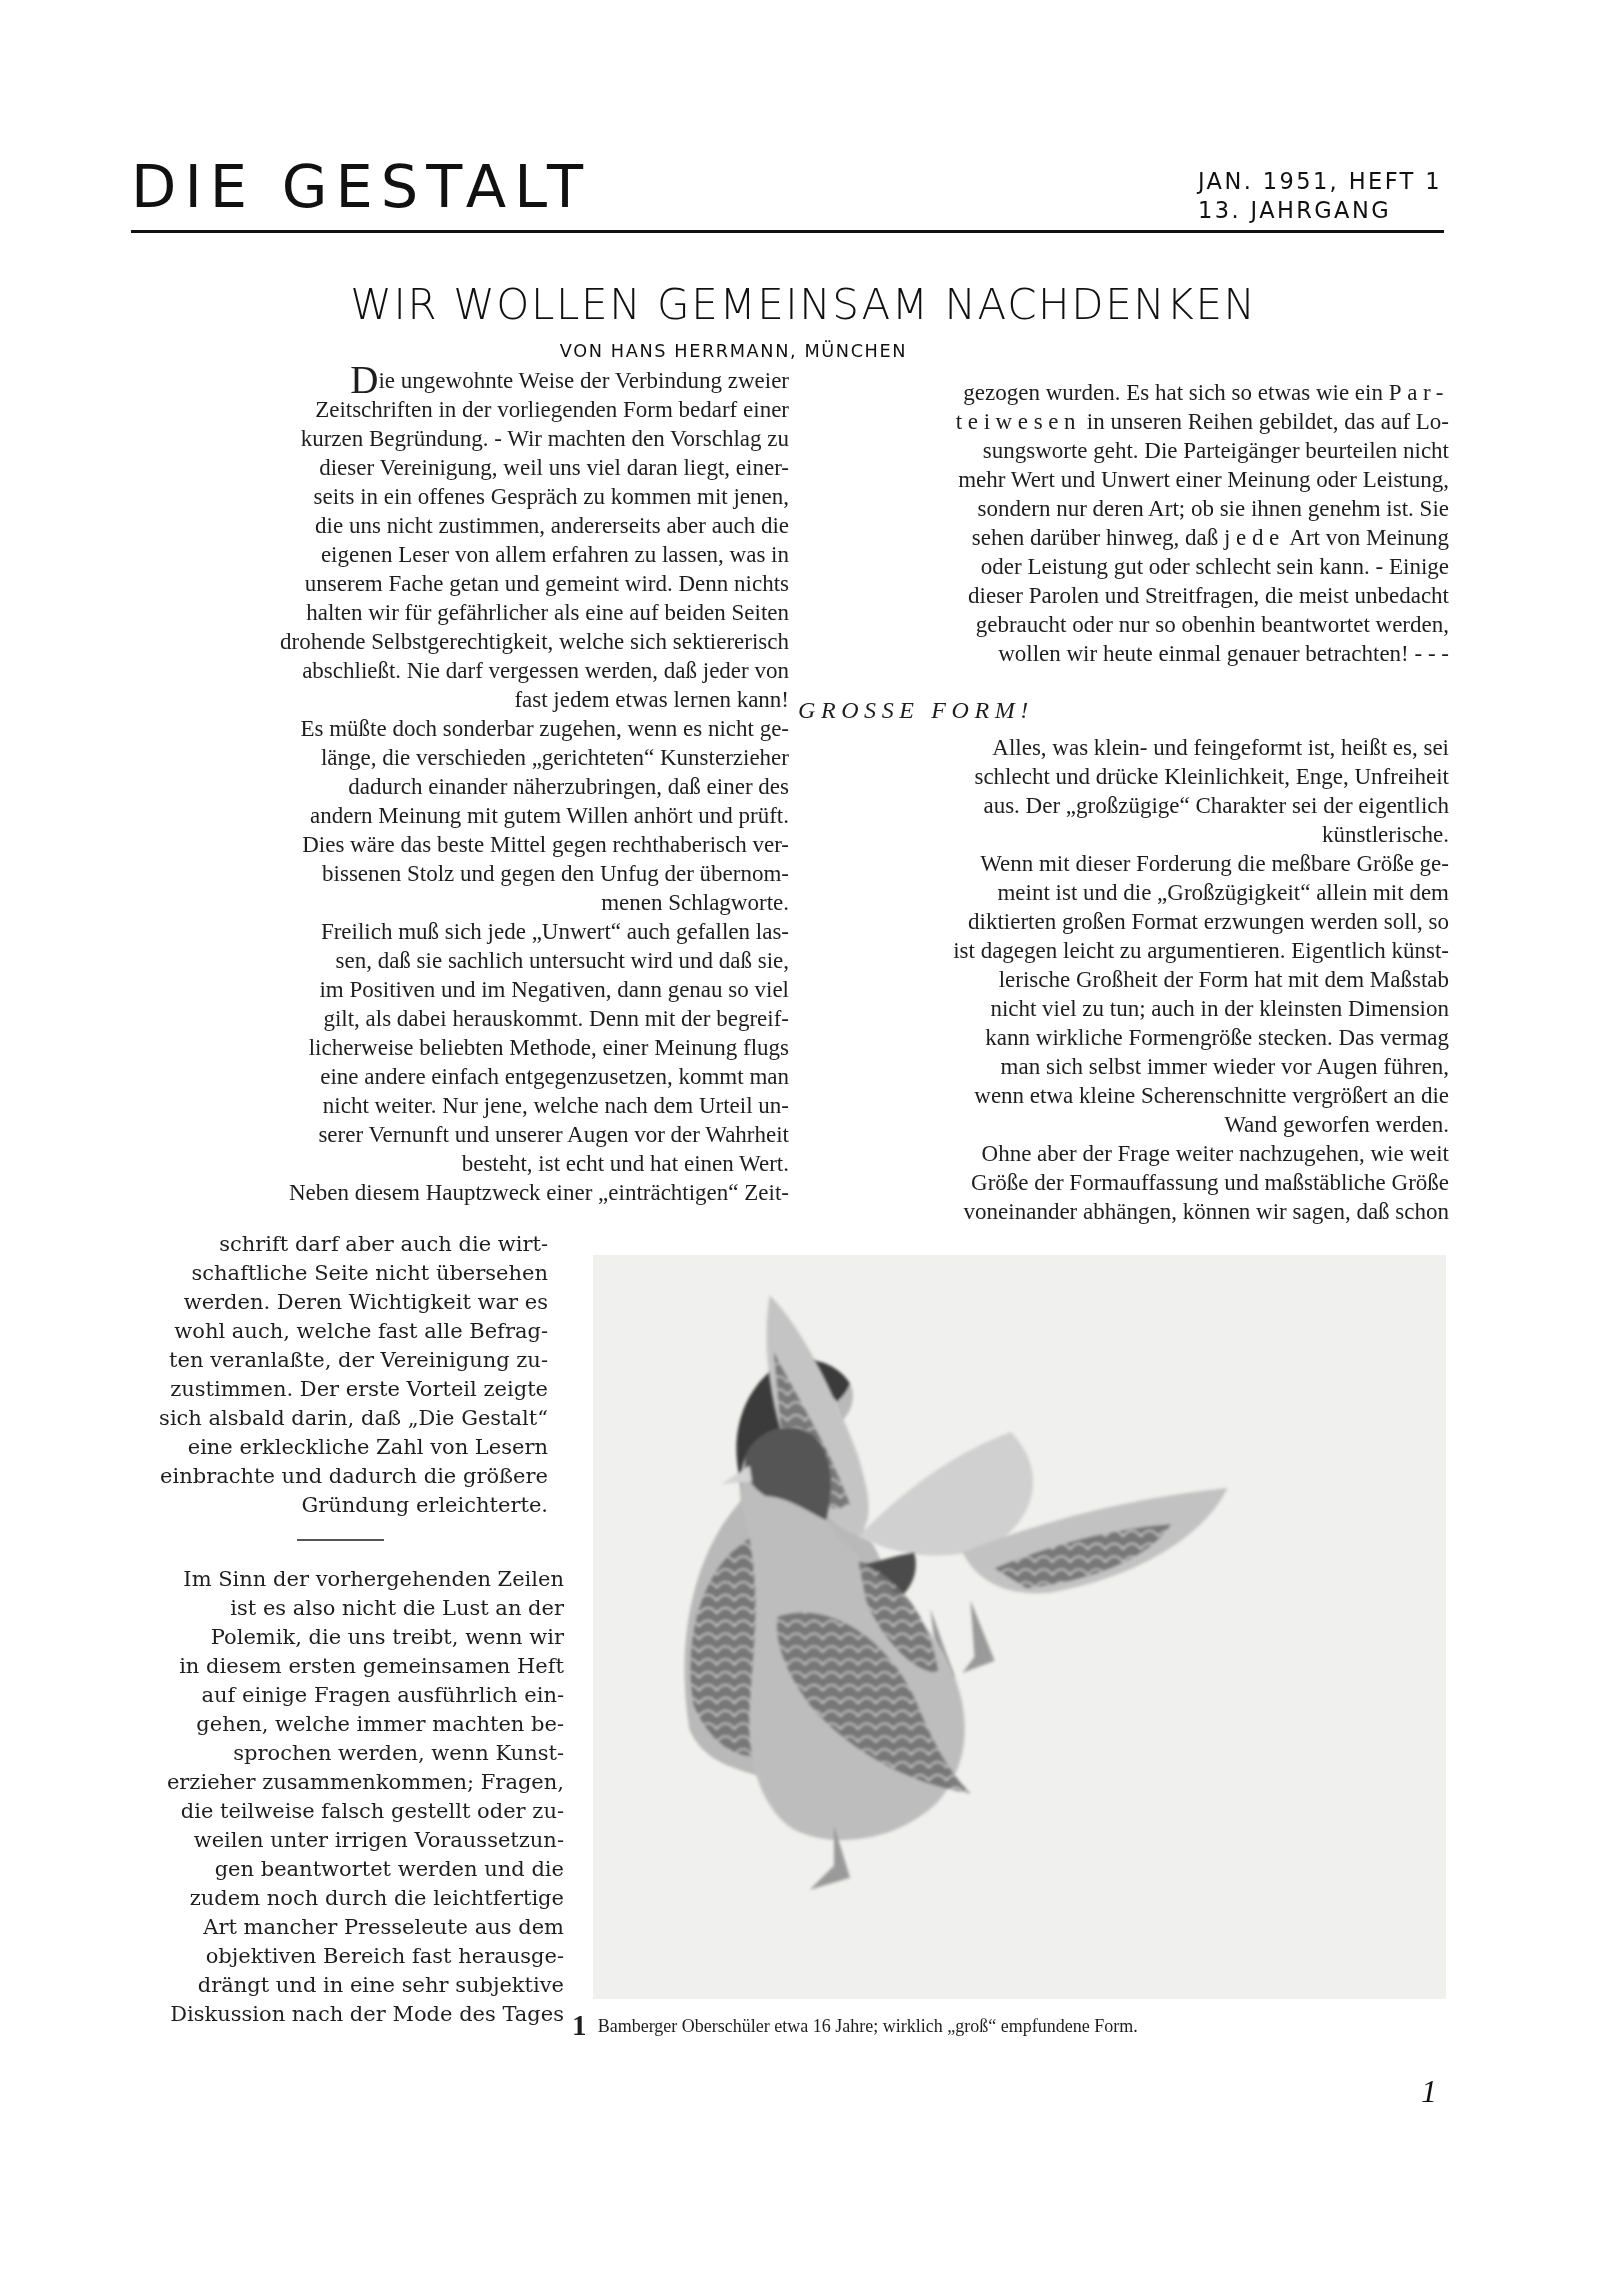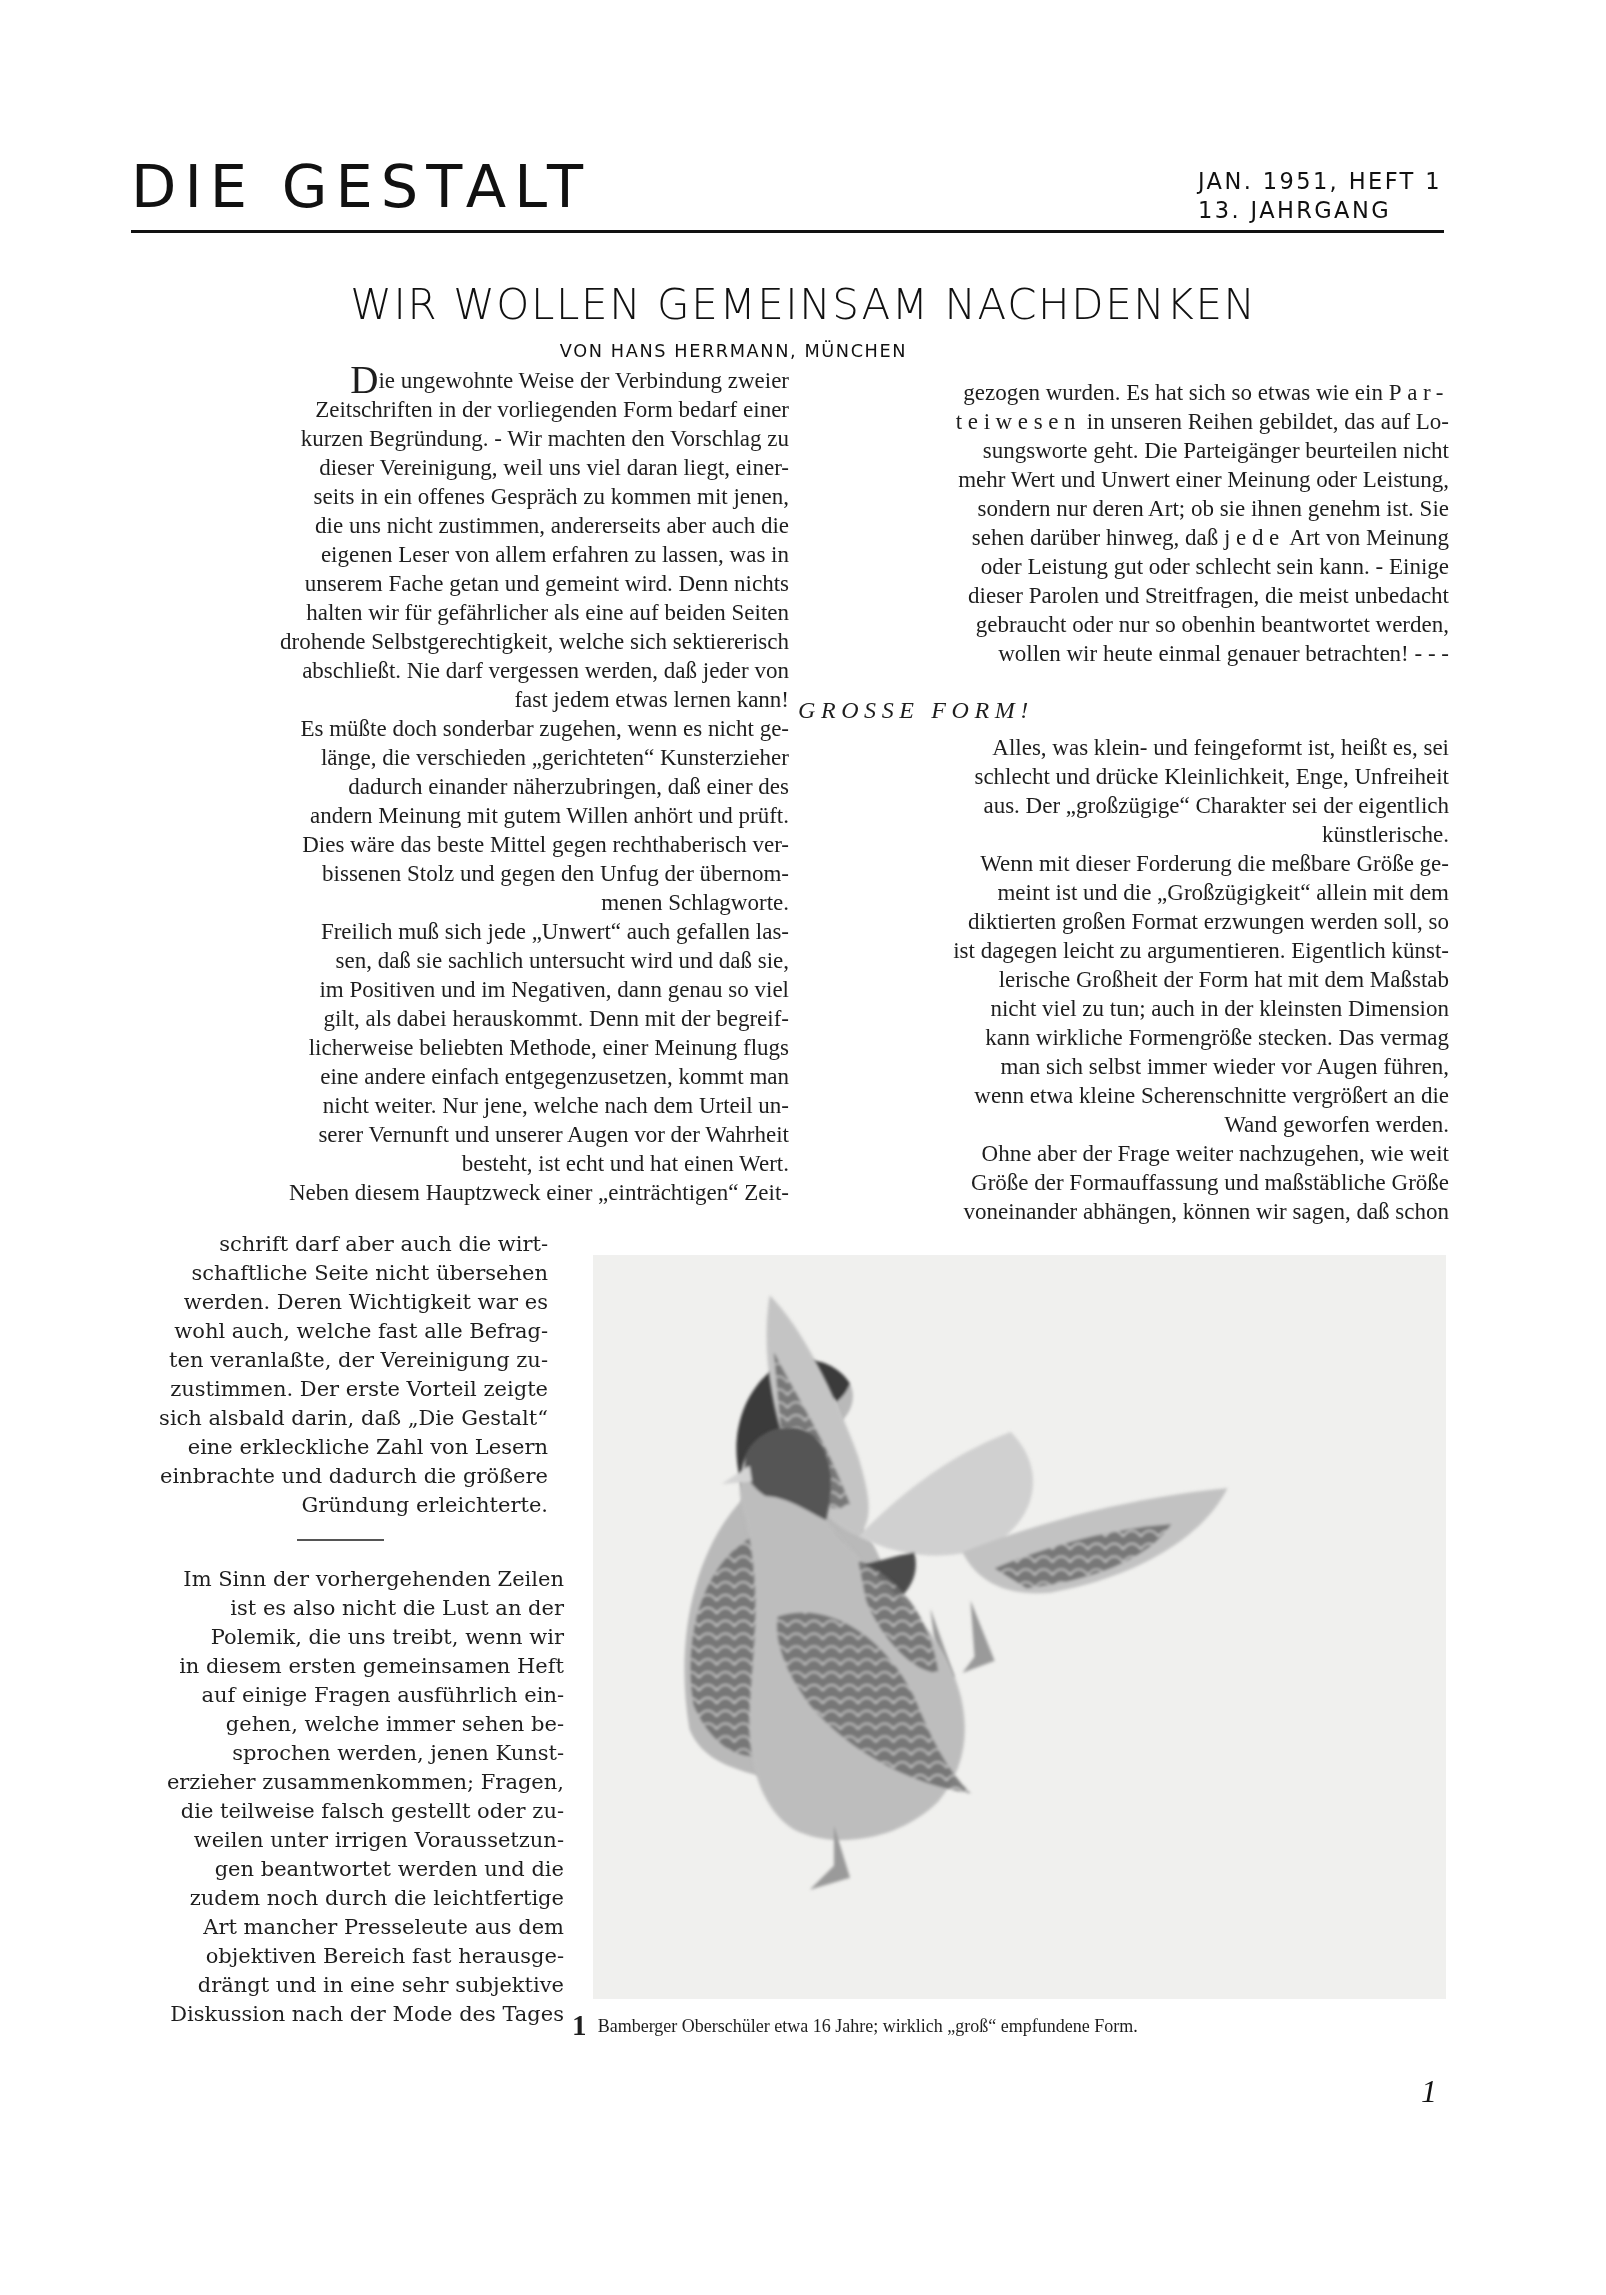--- a/index.html
+++ b/index.html
@@ -130,22 +130,22 @@
 </div>
 
 <div class="abs short-rule"></div>
 
 <div class="abs col col-left-lower">
   <span class="line">Im Sinn der vorhergehenden Zeilen</span>
   <span class="line">ist es also nicht die Lust an der</span>
   <span class="line">Polemik, die uns treibt, wenn wir</span>
   <span class="line">in diesem ersten gemeinsamen Heft</span>
   <span class="line">auf einige Fragen ausführlich ein-</span>
-  <span class="line">gehen, welche immer sehen be-</span>
-  <span class="line">sprochen werden, jenen Kunst-</span>
+  <span class="line">gehen, welche immer machten be-</span>
+  <span class="line">sprochen werden, wenn Kunst-</span>
   <span class="line">erzieher zusammenkommen; Fragen,</span>
   <span class="line">die teilweise falsch gestellt oder zu-</span>
   <span class="line">weilen unter irrigen Voraussetzun-</span>
   <span class="line">gen beantwortet werden und die</span>
   <span class="line">zudem noch durch die leichtfertige</span>
   <span class="line">Art mancher Presseleute aus dem</span>
   <span class="line">objektiven Bereich fast herausge-</span>
   <span class="line">drängt und in eine sehr subjektive</span>
   <span class="line">Diskussion nach der Mode des Tages</span>
 </div>

